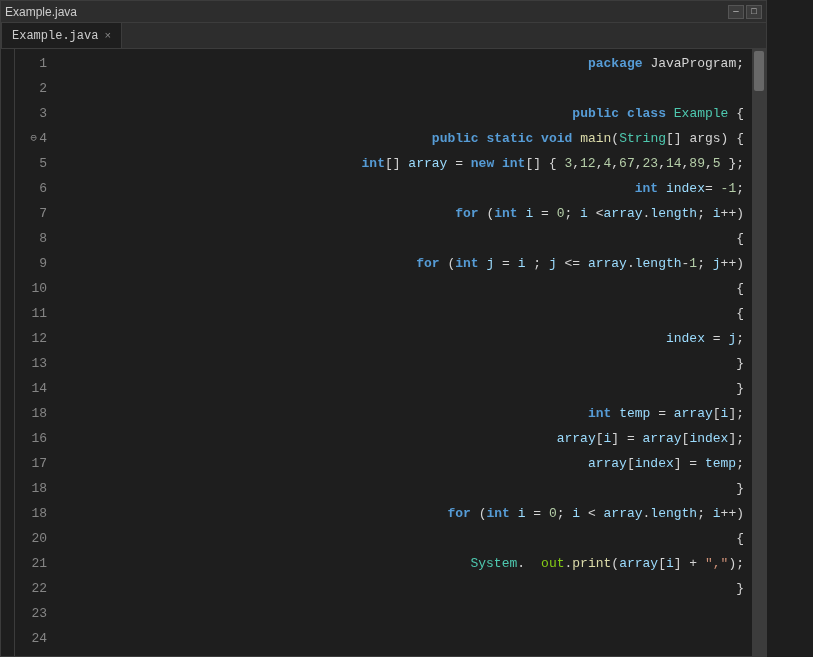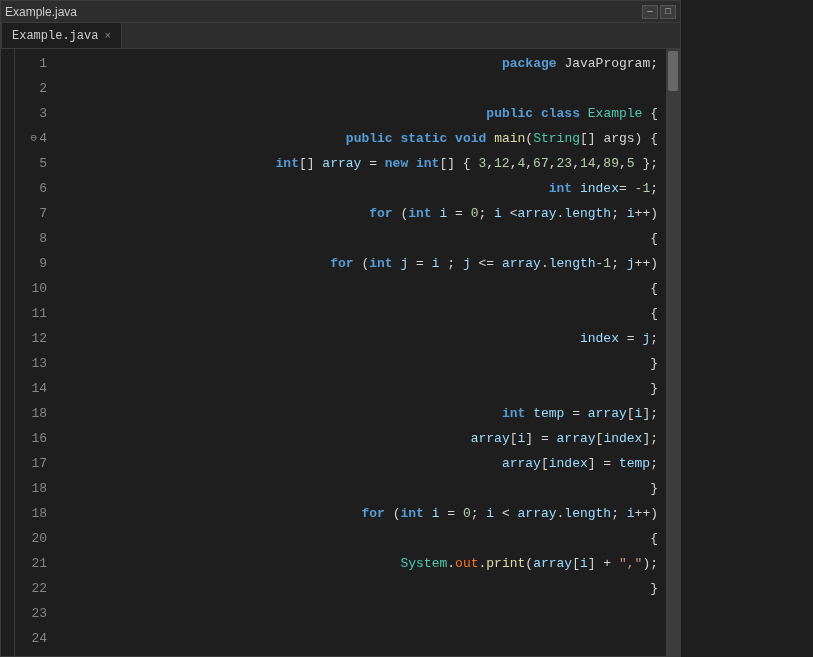--- a/index.html
+++ b/index.html
@@ -8,21 +8,21 @@
       background: #1e1e1e;
       font-family: 'Courier New', Courier, monospace;
       font-size: 13px;
       color: #d4d4d4;
       width: 813px;
       height: 657px;
       overflow: hidden;
     }
 
     .window {
-      width: 681px;
+      width: 767px;
       height: 657px;
       background: #1e1e1e;
       border: 1px solid #3c3c3c;
       display: flex;
       flex-direction: column;
     }
 
     .title-bar {
       background: #2d2d2d;
       height: 22px;
@@ -149,21 +149,21 @@
     }
 
     
     .kw { color: #569cd6; font-weight: bold; }                        
     .class-name { color: #4ec9b0; }                    
     .method { color: #dcdcaa; }                        
     .string { color: #ce9178; }                        
     .number { color: #b5cea8; }                       
     .plain { color: #d4d4d4; }    
     .system { color: #4ec9b0; }                        
-    .out { color: #f97316; }                           
+    .out { color: #84cc16; margin-left: 16px; }                           
     .print-method { color: #dcdcaa; }
     .var { color: #9cdcfe; }                           
     .fold-icon { color: #888; font-size: 11px; }
   </style>
 </head>
 <body>
 
 <div class="window">
 
   <div class="title-bar">

